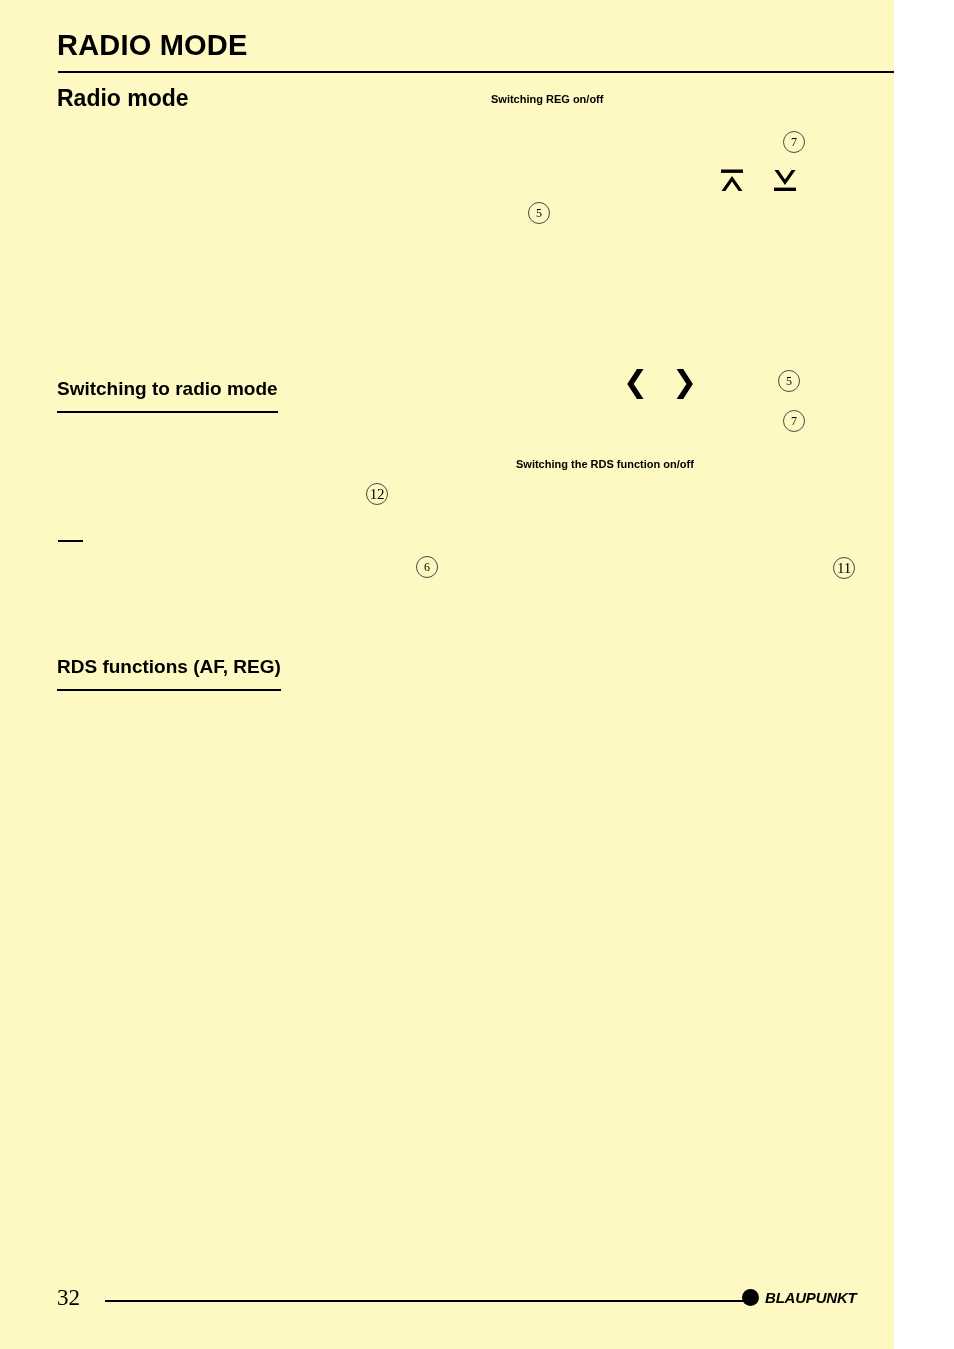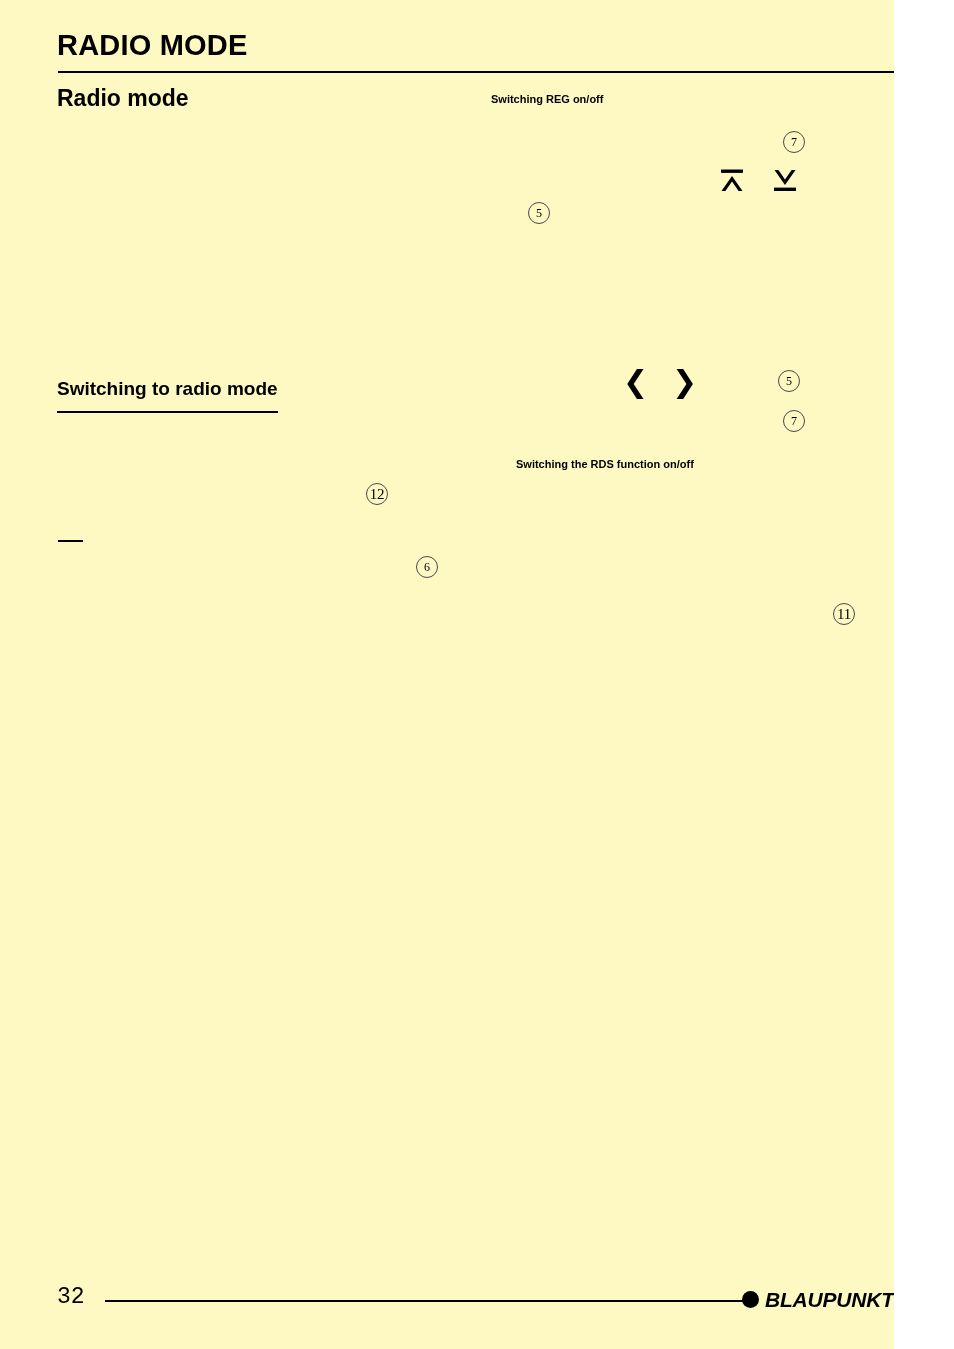--- a/index.html
+++ b/index.html
@@ -107,21 +107,21 @@
     background: #000;
   }
 
   
   .footer-page {
     position: absolute;
     left: 57px;
     top: 1286px;
     font-size: 23px;
     font-weight: normal;
-    font-family: Liberation Mono, monospace;
+    font-family: Liberation Serif, serif;
     line-height: 1;
   }
   .footer-rule {
     position: absolute;
     left: 105px;
     top: 1300px;
     width: 644px;
     height: 2px;
     background: #000;
   }
@@ -134,21 +134,21 @@
     gap: 6px;
   }
   .logo-dot {
     width: 17px;
     height: 17px;
     border-radius: 50%;
     background: #000;
     flex: 0 0 auto;
   }
   .logo-word {
-    font-size: 21px;
+    font-size: 15px;
     font-weight: bold;
     font-style: italic;
     letter-spacing: -0.2px;
     line-height: 1;
     font-family: "Liberation Sans", sans-serif;
   }
 </style>
 </head>
 <body>
 
@@ -164,20 +164,23 @@
   <div class="abs h-sub-wrap" style="left:57px; top:377px; width:424px;">
     <span class="h-sub">Switching to radio mode</span>
   </div>
 
   <div class="ref-num wide" style="left:366px; top:483px;">12</div>
 
   <div class="dash-rule" style="left:58px; top:540px; width:25px;"></div>
 
   <div class="ref-num" style="left:416px; top:556px;">6</div>
 
+  <div class="abs h-sub-wrap" style="left:57px; top:655px; width:424px;">
+    <span class="h-sub">RDS functions (AF, REG)</span>
+  </div>
 
   <div class="abs h-plain" style="left:491px; top:93px;">Switching REG on/off</div>
 
   <div class="ref-num" style="left:783px; top:131px;">7</div>
 
   <div class="arrow-bar" style="left:719px; top:168px;">
     <svg width="26" height="26" viewBox="0 0 26 26" aria-hidden="true">
       <rect x="2" y="1.5" width="22" height="3.4" fill="#000"></rect>
       <path d="M13 8 L23.5 23 L19.6 23 L13 13.4 L6.4 23 L2.5 23 Z" fill="#000"></path>
     </svg>
@@ -195,21 +198,21 @@
   <div class="chev" style="left:623px; top:367px;">❮</div>
 
   <div class="chev" style="left:672px; top:367px;">❯</div>
 
   <div class="ref-num" style="left:778px; top:370px;">5</div>
 
   <div class="ref-num" style="left:783px; top:410px;">7</div>
 
   <div class="abs h-plain" style="left:491px; top:458px;margin-left:25px;">Switching the RDS function on/off</div>
 
-  <div class="ref-num wide" style="left:833px; top:557px;margin-top:46px;">11</div>
+  <div class="ref-num wide" style="left:833px; top:557px;">11</div>
 
   <div class="abs" style="left:491px; top:695px; width:410px;">
   </div>
 
   <div class="footer-page">32</div>
   <div class="footer-rule"></div>
   <div class="footer-logo">
     <span class="logo-dot"></span>
     <span class="logo-word">BLAUPUNKT</span>
   </div>

